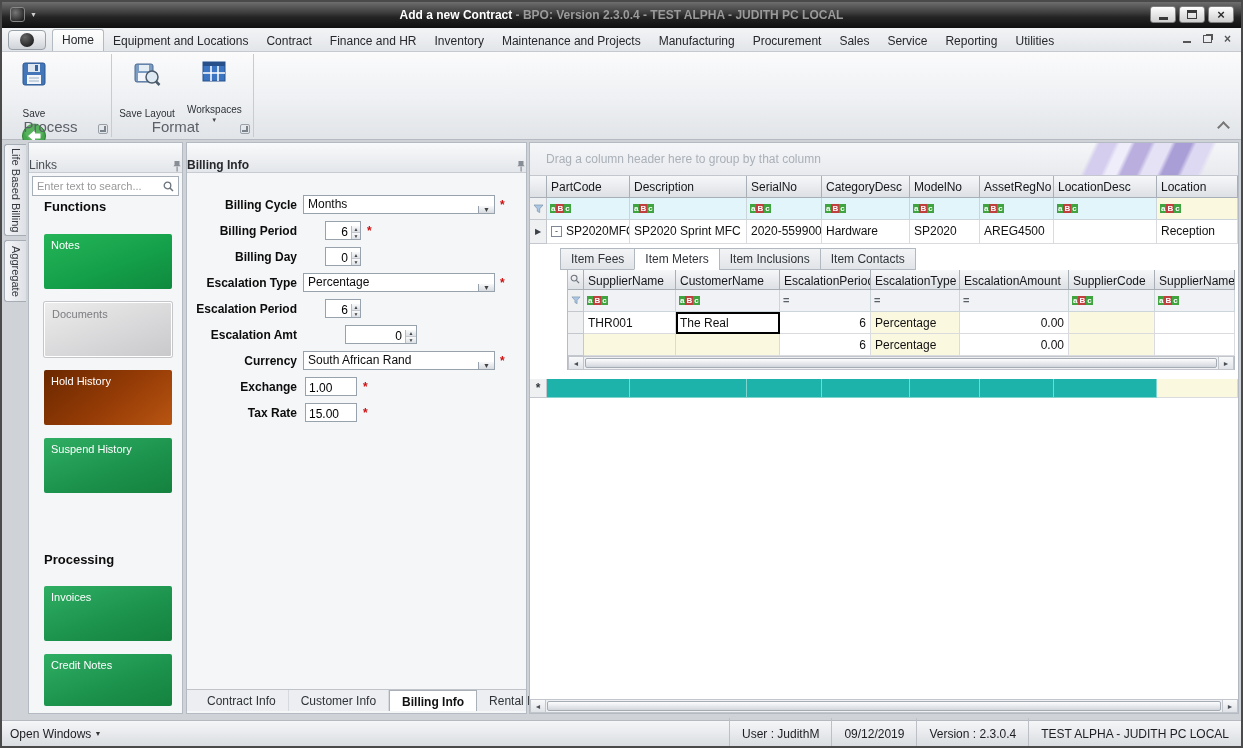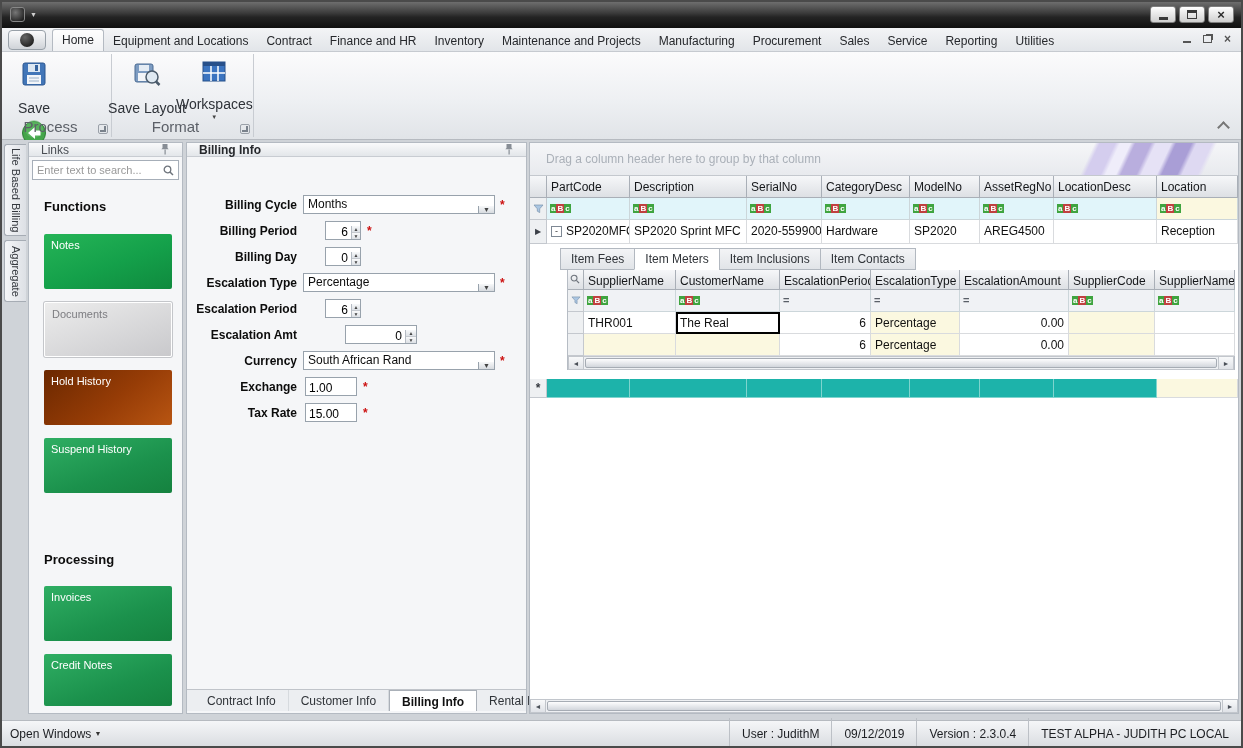--- a/index.html
+++ b/index.html
@@ -28,35 +28,35 @@
 .rtab.active{background:linear-gradient(#fefefe,#f1f2f4);border:1px solid #b4bac2;border-bottom:none;border-radius:3px 3px 0 0;padding:3px 9px 4px}
 .mdi{position:absolute;right:10px;top:5px;display:flex;gap:12px;align-items:center;color:#555}
 .mdi .ic-min{background:#555;margin-top:6px;height:2px;width:8px}
 .mdi .ic-rest{width:9px;height:8px;border:1px solid #555;box-shadow:2px -2px 0 -1px #555}
 .mdi .ic-x{font-size:12px;font-weight:bold;color:#555;line-height:1}
 
 
 .ribbon{position:absolute;top:50px;left:0;right:0;height:88px;background:linear-gradient(#fbfbfc,#eef0f3 55%,#e1e4e8);border-bottom:1px solid #b6bac0}
 .rgroup{position:absolute;top:2px;bottom:2px;border-right:1px solid #c8ccd2;padding:3px 4px 16px}
 .rbtn{display:inline-flex;flex-direction:column;align-items:center;width:52px;padding-top:3px;vertical-align:top;border-radius:3px}
-.rbtn .lbl{font-size:14px;color:#2e3238;margin-top:12px;white-space:nowrap}
+.rbtn .lbl{font-size:10px;color:#2e3238;margin-top:20px;white-space:nowrap}
 .rbtn .caret{font-size:6px;color:#444;margin-top:2px}
 .gcap{position:absolute;left:0;right:14px;bottom:2px;text-align:center;font-size:15px;color:#5c6068}
 .glaunch{position:absolute;right:3px;bottom:3px;width:10px;height:10px;border:1px solid #9aa0a8;border-radius:2px}
 .glaunch::before{content:"";position:absolute;right:1px;bottom:1px;width:4px;height:4px;border-right:2px solid #7a828c;border-bottom:2px solid #7a828c}
 .rcollapse{position:absolute;right:10px;bottom:8px;width:16px;height:12px}
 .rcollapse::before{content:"";display:block;width:7px;height:7px;border-left:2px solid #777;border-top:2px solid #777;transform:rotate(45deg);margin:4px auto 0}
 
 
 .content{position:absolute;top:138px;left:0;right:0;height:580px;background:#cfd3d8}
 .vtab{position:absolute;left:2px;width:22px;background:linear-gradient(90deg,#f5f6f8,#dde0e5);border:1px solid #a6acb4;border-right:none;border-radius:3px 0 0 3px;display:flex;align-items:center;justify-content:center}
 .vtab span{writing-mode:vertical-rl;font-size:11px;color:#34383e;white-space:nowrap}
 
 .panel{position:absolute;top:2px;bottom:6px;background:#f5f6f8;border:1px solid #b4bac2}
-.phead{height:14px;background:linear-gradient(#f9fafb,#e3e6ea);border-bottom:1px solid #c8ccd2;display:flex;align-items:flex-start;padding:0 12px;color:#4a4e54}
+.phead{height:30px;background:linear-gradient(#f9fafb,#e3e6ea);border-bottom:1px solid #c8ccd2;display:flex;align-items:flex-end;padding:0 0;color:#4a4e54}
 .phead .t{flex:1}
 .phead .bold{font-weight:bold;color:#26282c}
 
 
 .links{left:26px;width:155px}
 .searchbox{margin:3px;height:20px;background:#fff;border:1px solid #a6aeb8;display:flex;align-items:center;padding:0 4px;gap:3px}
 .searchbox input{border:none;outline:none;flex:1;width:20px;font-size:11px;font-family:"Liberation Sans",sans-serif;color:#555}
 .searchbox input::placeholder{color:#999}
 .lheading{position:absolute;left:15px;font-weight:bold;font-size:13px;color:#0c0c0c}
 .lblock{position:absolute;left:15px;width:128px;height:55px;border-radius:2px;padding:5px 7px;font-size:11px;color:#fff;cursor:pointer}
@@ -133,20 +133,21 @@
 </head>
 <body>
 
 <div class="window">
 
   <div class="titlebar">
     <div class="tb-left">
       <div class="app-ico"></div>
       <span class="tb-caret">▼</span>
     </div>
+    <div class="title-text"><span class="t1">Add a new Contract</span><span class="t2"> - BPO: Version 2.3.0.4 - TEST ALPHA - JUDITH PC LOCAL</span></div>
     <div class="win-btns">
       <div class="wbtn">
           <span class="ic-min"></span>
         </div>
       <div class="wbtn">
           <span class="ic-max"></span>
         </div>
       <div class="wbtn">
           <span class="ic-close">×</span>
         </div>

